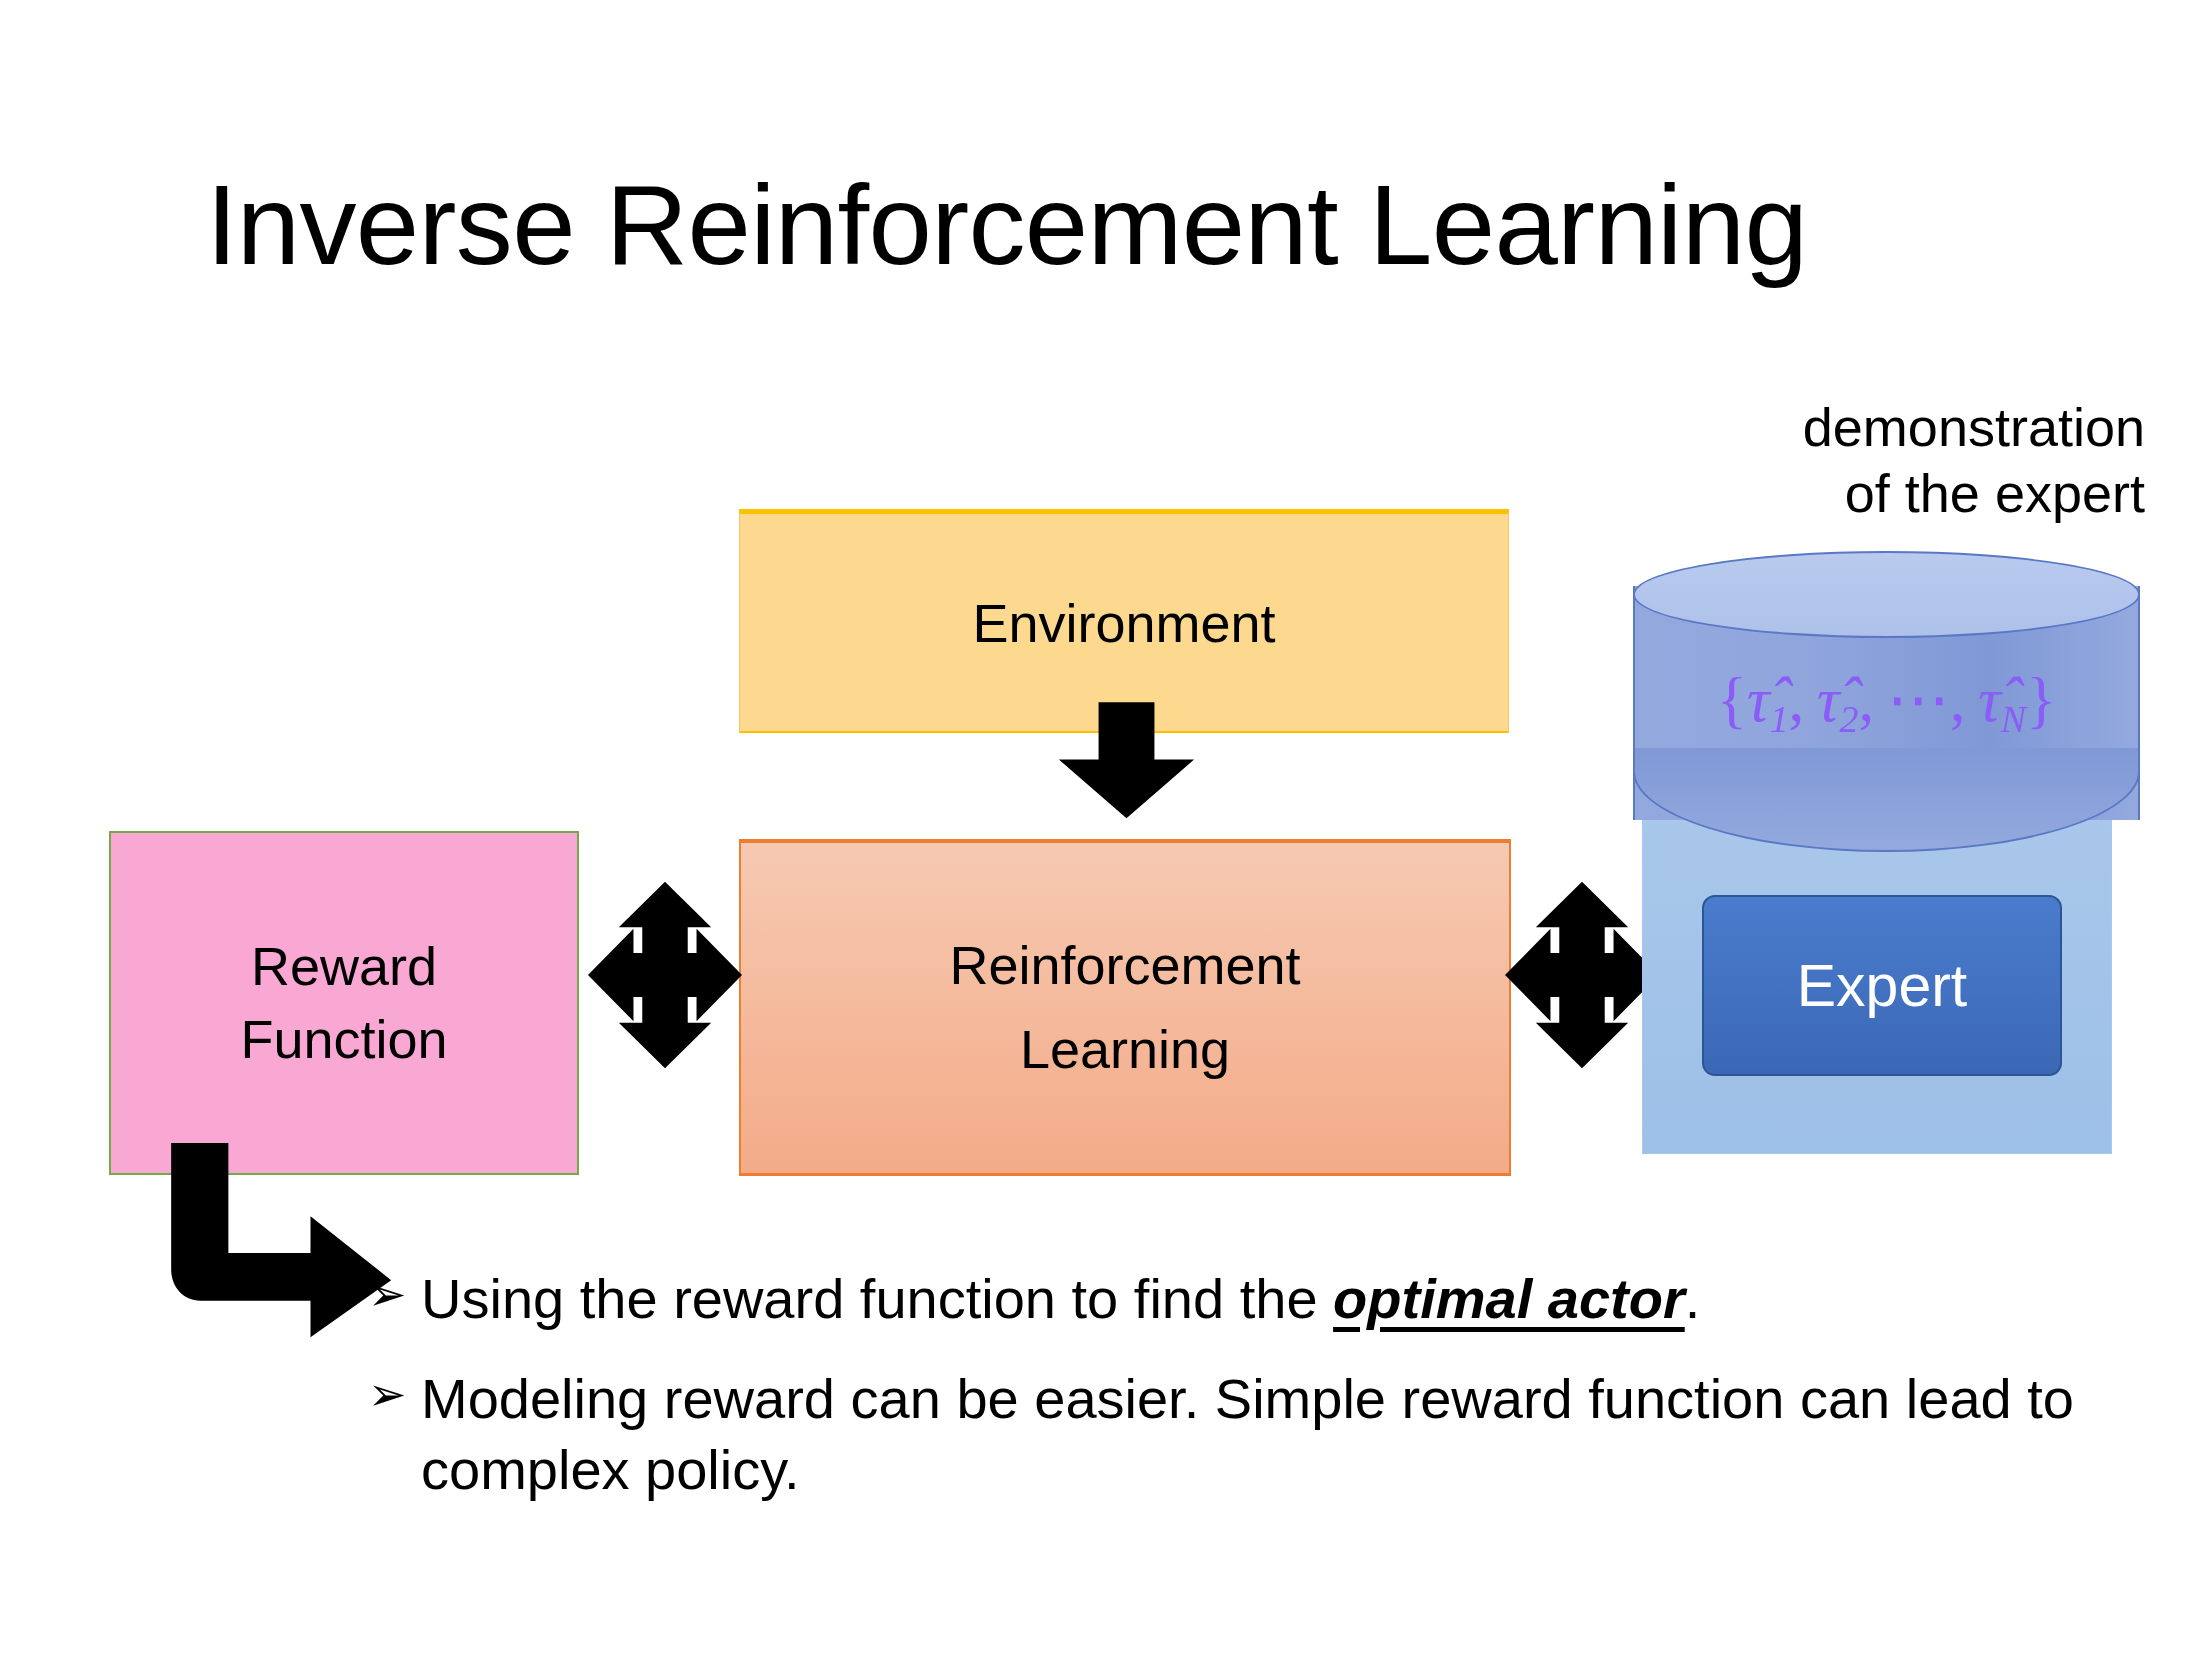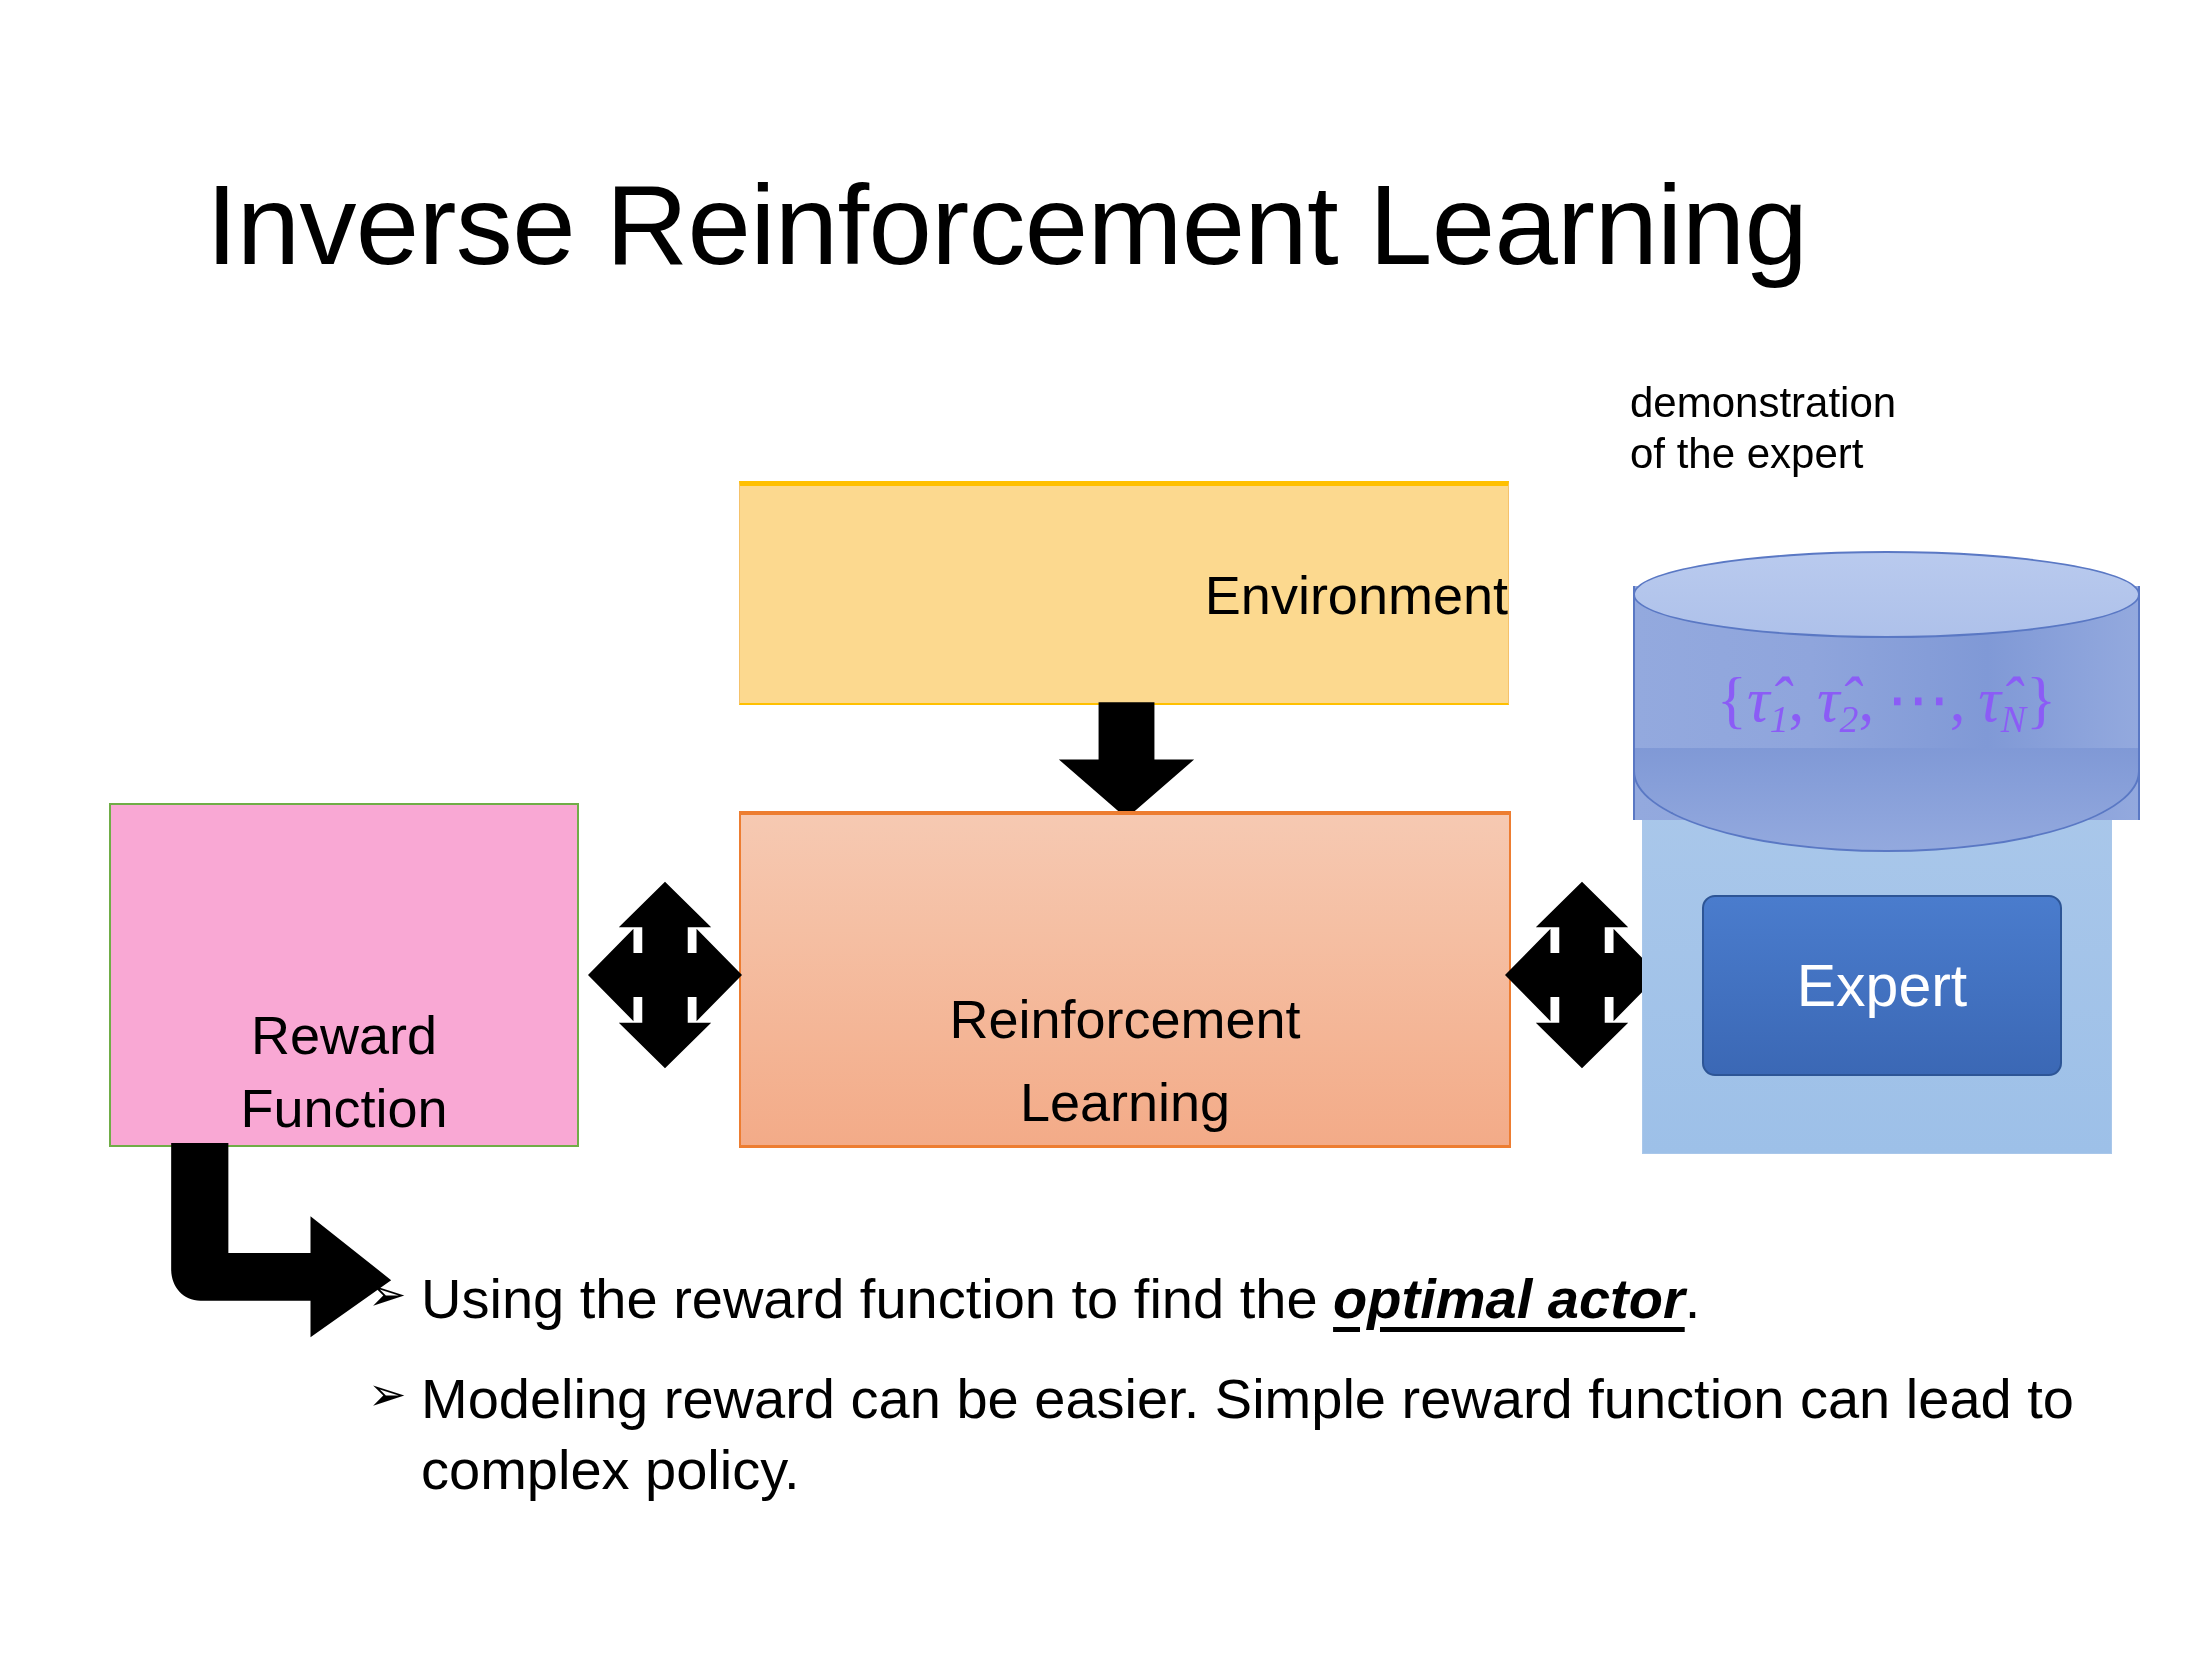--- a/index.html
+++ b/index.html
@@ -24,22 +24,23 @@
     letter-spacing:-0.7px;
     white-space:nowrap;
   }
 
   
   .box{
     position:absolute;
     box-sizing:border-box;
     display:flex;
     align-items:center;
-    justify-content:flex-end;
+    justify-content:center;
     text-align:center;
+    margin-top:28px;
   }
 
   #env-box{
     left:739px; top:481px; width:770px; height:224px;
     background:#fcd98f;
     border-top:5.1px solid #ffc000;
     border-left:1.5px solid #f5c26b;
     border-right:1.5px solid #f5c26b;
     border-bottom:2.2px solid #ffc000;
     font-size:54px;
@@ -62,23 +63,23 @@
     background:#f9a8d4;
     border:2.9px solid #70ad47;
     font-size:54px;
     line-height:1.35;
     flex-direction:column;
   }
 
   
   #demo-label{
     position:absolute;
-    left:1630px; top:377px; width:515px;
-    text-align:left;
-    font-size:42px;
+    left:1630px; top:395px; width:515px;
+    text-align:right;
+    font-size:54px;
     line-height:1.22;
   }
 
   #expert-panel{
     position:absolute;
     left:1642px; top:807px; width:470px; height:347px;
     background:linear-gradient(180deg,#a9c7ea 0%, #9dc0e8 100%);
     border:0.7px solid #a9c7ea;
     box-sizing:border-box;
   }

